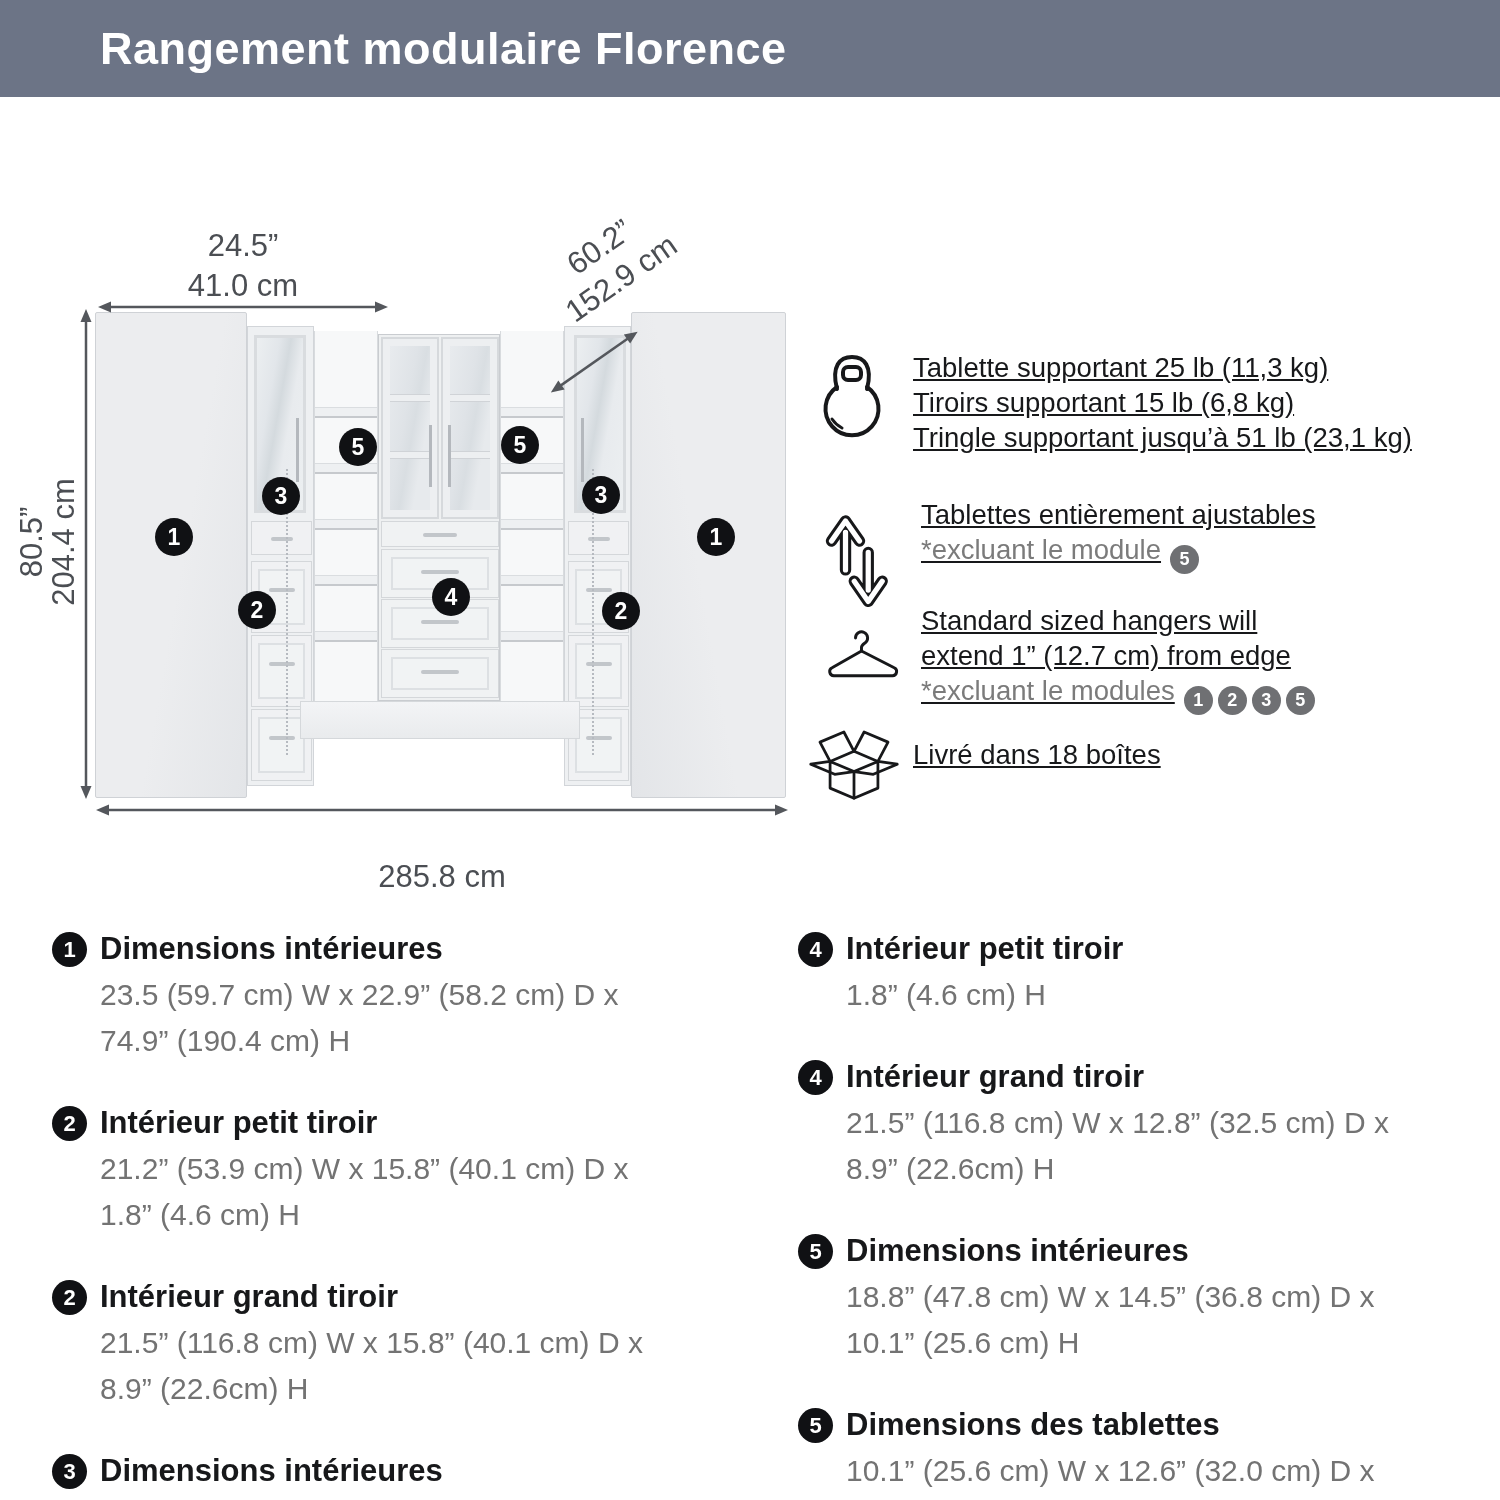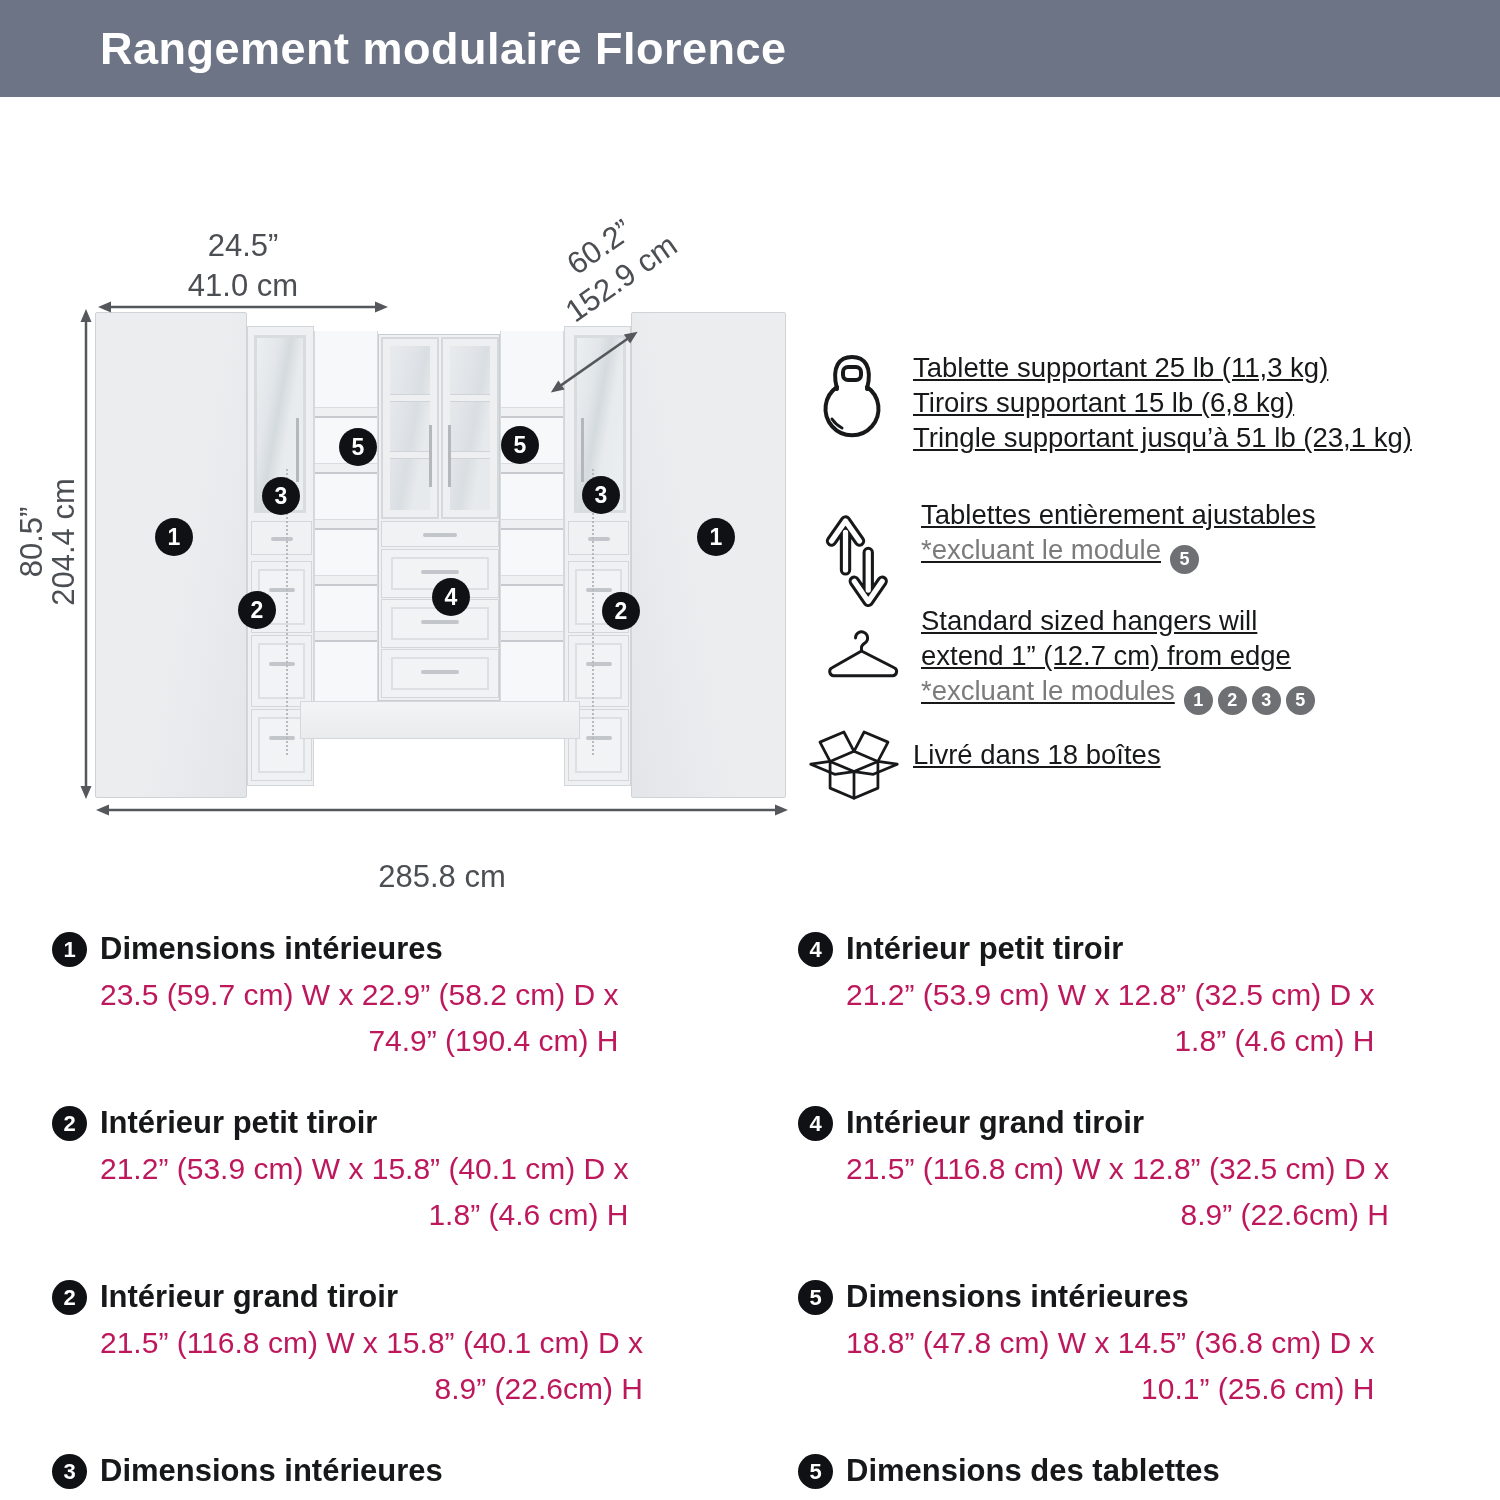--- a/index.html
+++ b/index.html
@@ -68,21 +68,21 @@
   .minibadges .minibadge{vertical-align:baseline;}
 
   
   .specs{display:flex;padding:24px 0 0 52px;}
   .spec-col{width:698px;box-sizing:border-box;}
   .spec-col-right{padding-left:48px;}
   .spec-item{display:flex;gap:13px;margin-bottom:36px;}
   .spec-badge{flex:0 0 auto;width:35px;height:35px;border-radius:50%;background:#101114;color:#fff;
     display:flex;align-items:center;justify-content:center;font-size:22px;font-weight:700;margin-top:6px;}
   .spec-title{font-size:31px;font-weight:600;color:#17181a;line-height:46px;}
-  .spec-line{font-size:30px;color:#be185d;line-height:46px;text-align:right;}
+  .spec-line{font-size:30px;color:#737373;line-height:46px;}
 
   svg{display:block;}
   .stroke-dark{stroke:#17181a;fill:none;stroke-linecap:round;stroke-linejoin:round;}
 </style>
 </head>
 <body>
 
 <div class="header">
   <div class="title">Rangement modulaire Florence</div>
 </div>
@@ -328,21 +328,20 @@
 
       </div>
     </div>
   </div>
 
   <div class="spec-col spec-col-right">
     <div class="spec-item">
       <div class="spec-badge">4</div>
       <div class="spec-text">
         <div class="spec-title">Intérieur petit tiroir</div>
-        <div class="spec-line">21.2” (53.9 cm) W x 12.8” (32.5 cm) D x</div>
         <div class="spec-line">1.8” (4.6 cm) H</div>
       </div>
     </div>
     <div class="spec-item">
       <div class="spec-badge">4</div>
       <div class="spec-text">
         <div class="spec-title">Intérieur grand tiroir</div>
         <div class="spec-line">21.5” (116.8 cm) W x 12.8” (32.5 cm) D x</div>
         <div class="spec-line">8.9” (22.6cm) H</div>
       </div>

